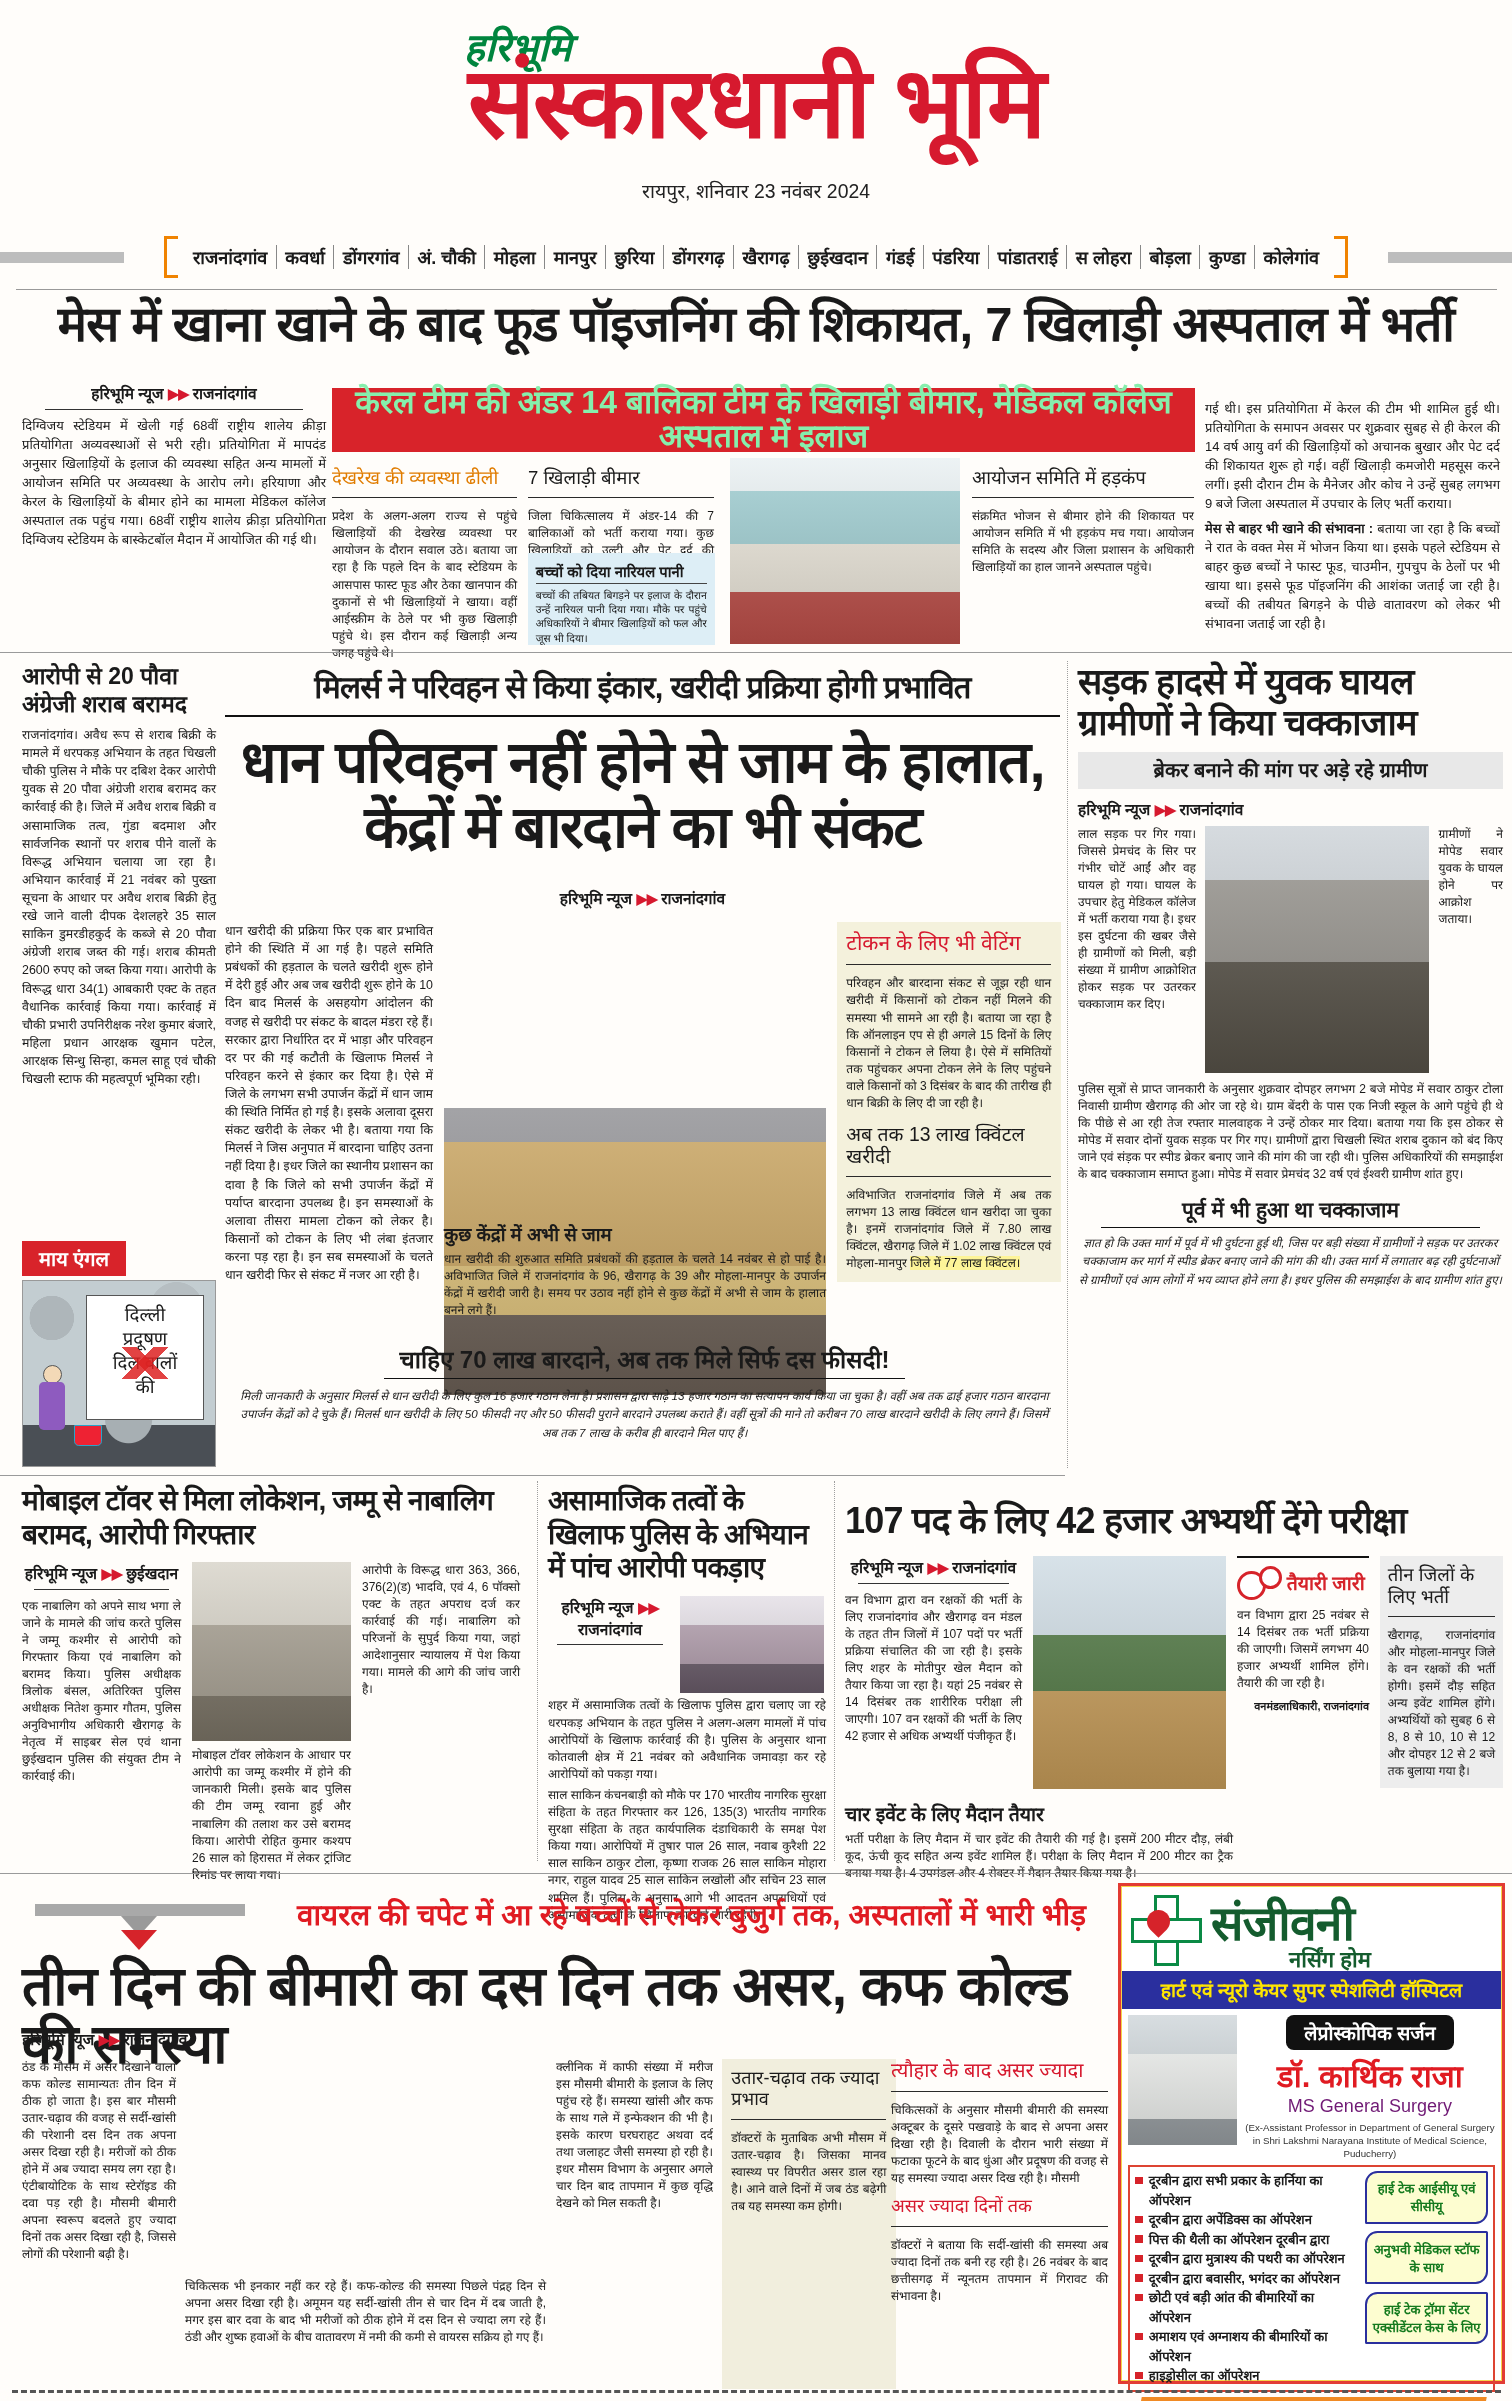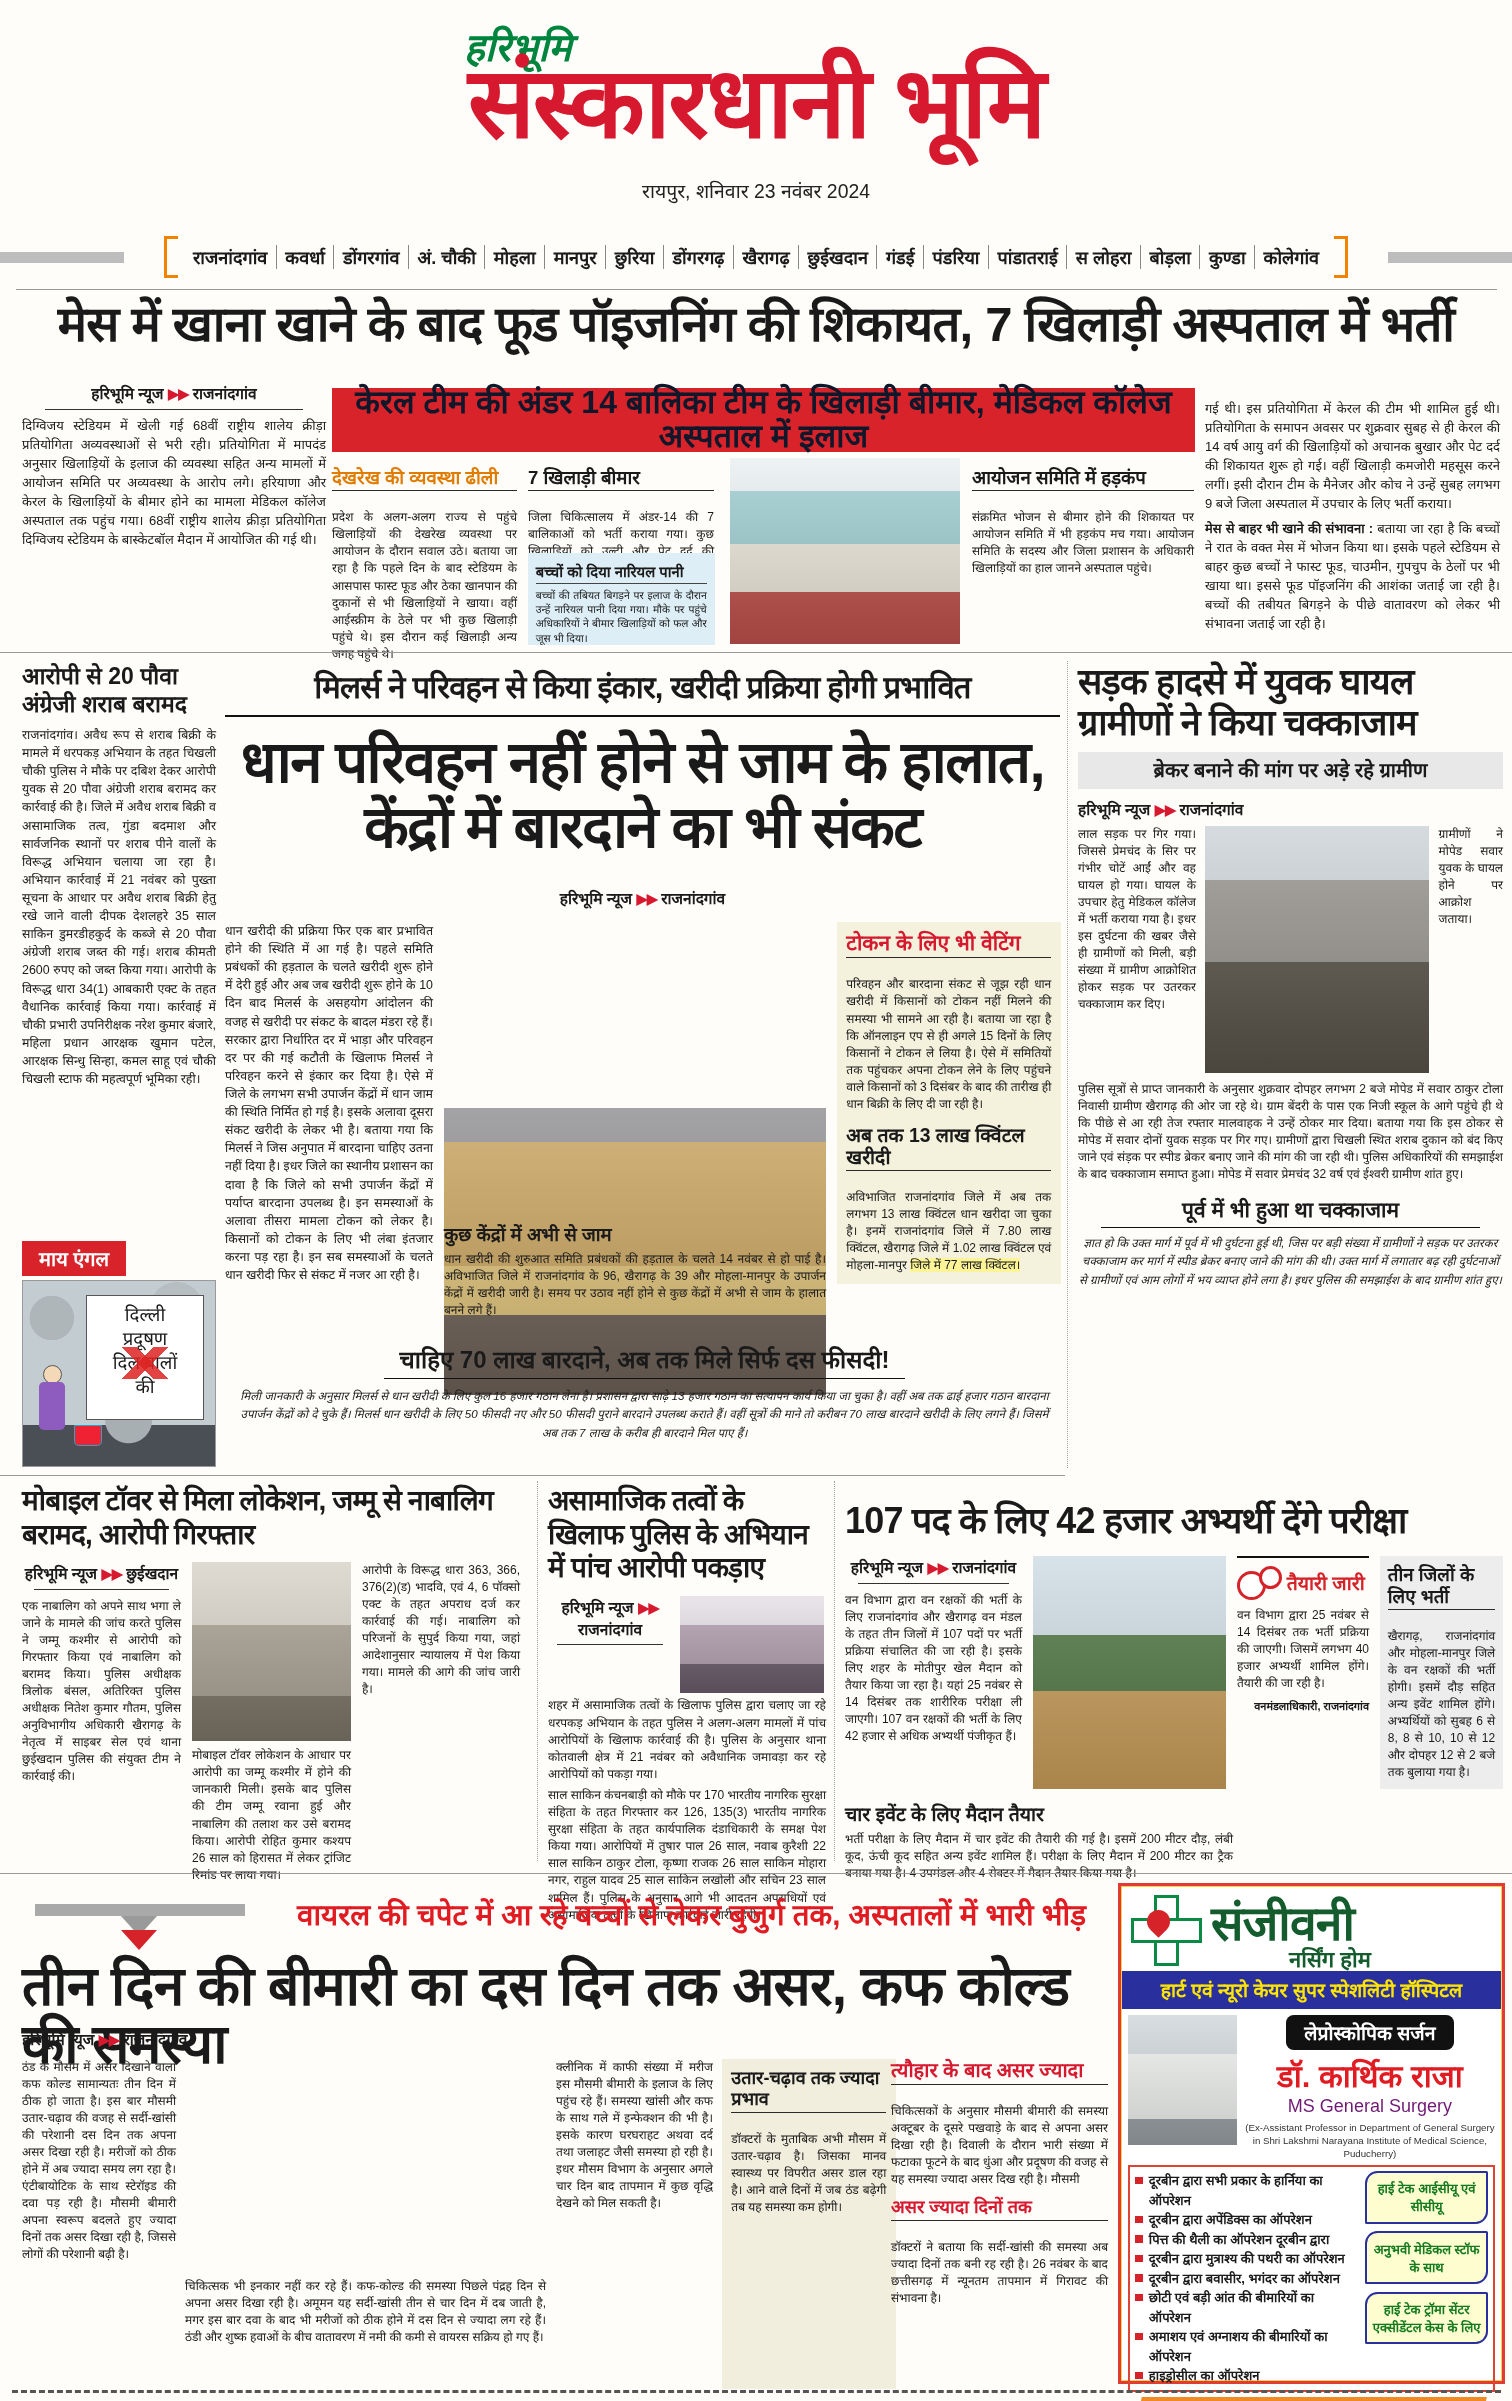--- a/index.html
+++ b/index.html
@@ -28,23 +28,23 @@
   .loclist li{font-size:18px;font-weight:bold;padding:0 8.5px;white-space:nowrap;}
   .loclist li + li{border-left:1.6px solid #888;}
 
   .main-head{font-size:49px;font-weight:bold;text-align:center;line-height:1.08;border-top:0.8px solid #999;padding-top:7.8px;letter-spacing:-0.8px;}
 
   .byline{font-size:15.5px;font-weight:bold;text-align:center;}
   .byline .chev{color:#d6192e;letter-spacing:-1.6px;}
   .byline-rule{border-bottom:1.6px solid #333;margin:4.7px auto 7.8px auto;width:85%;}
   .byline.left{text-align:left;}
 
-  .banner{background:#d8232a;color:#0f172a;font-size:32px;font-weight:bold;text-align:center;display:flex;align-items:center;justify-content:center;line-height:1.05;}
-
-  .subhead{font-size:18.6px;font-weight:bold;border-bottom:1.6px solid #2a2a2a;padding-bottom:2px;margin-bottom:18px;line-height:1.15;}
+  .banner{background:#d8232a;color:#86efac;font-size:32px;font-weight:bold;text-align:center;display:flex;align-items:center;justify-content:center;line-height:1.05;}
+
+  .subhead{font-size:18.6px;font-weight:normal;border-bottom:1.6px solid #2a2a2a;padding-bottom:9px;margin-bottom:10px;line-height:1.15;}
   .subhead.orange{color:#e07c00;}
   .subhead.red{color:#d6192e;}
   .smalltxt{font-size:12px;line-height:1.42;}
   .bodytxt{font-size:13px;line-height:1.46;}
 
   .bluebox{background:#ddeef6;padding:7.8px;}
   .creambox{background:#f4f1dc;padding:9.3px;}
   .graybox{background:#ededed;padding:7.8px;}
   .beigebox{background:#f1eedd;padding:9.3px;}
   .hl{background:#fdf498;}

